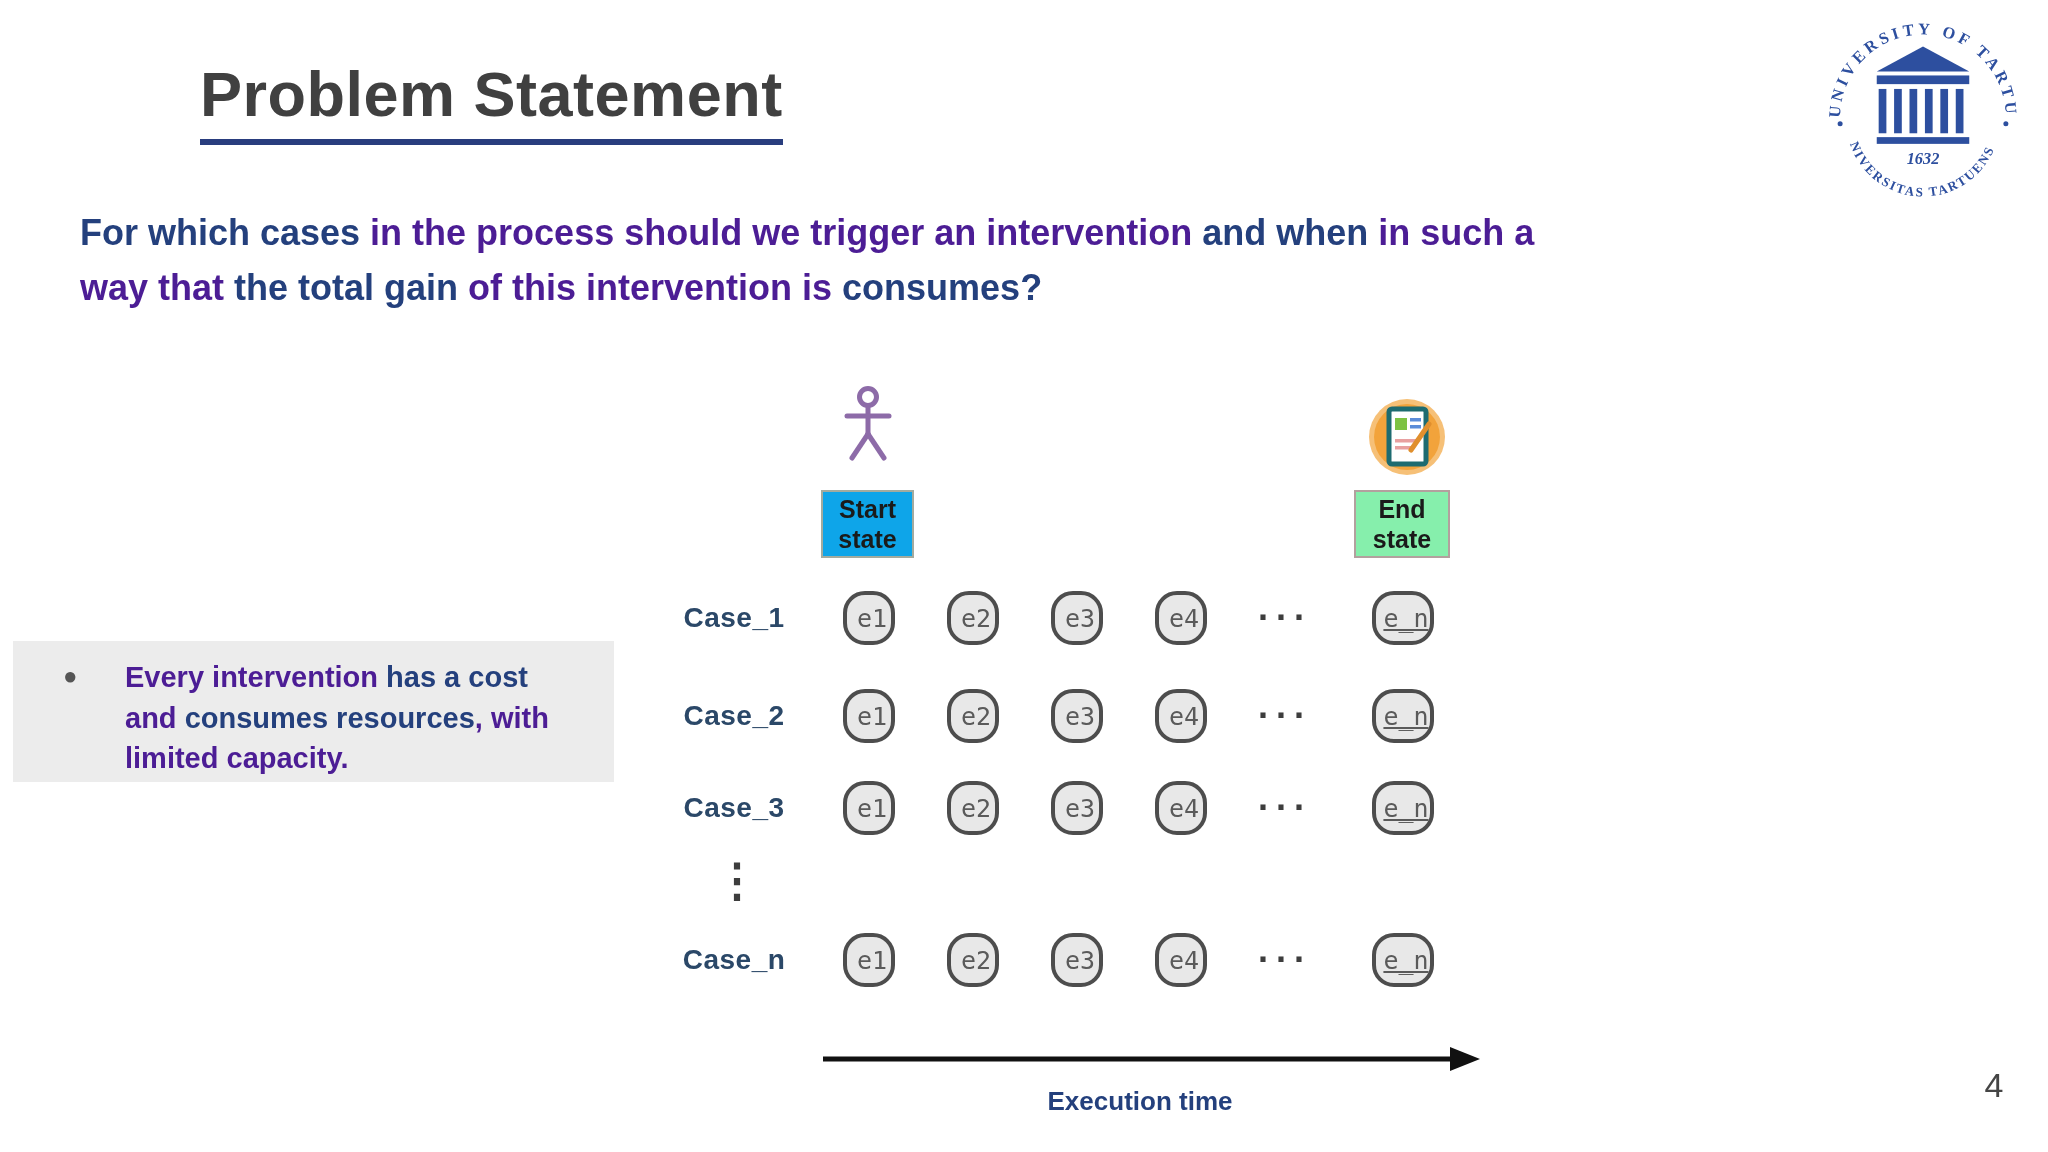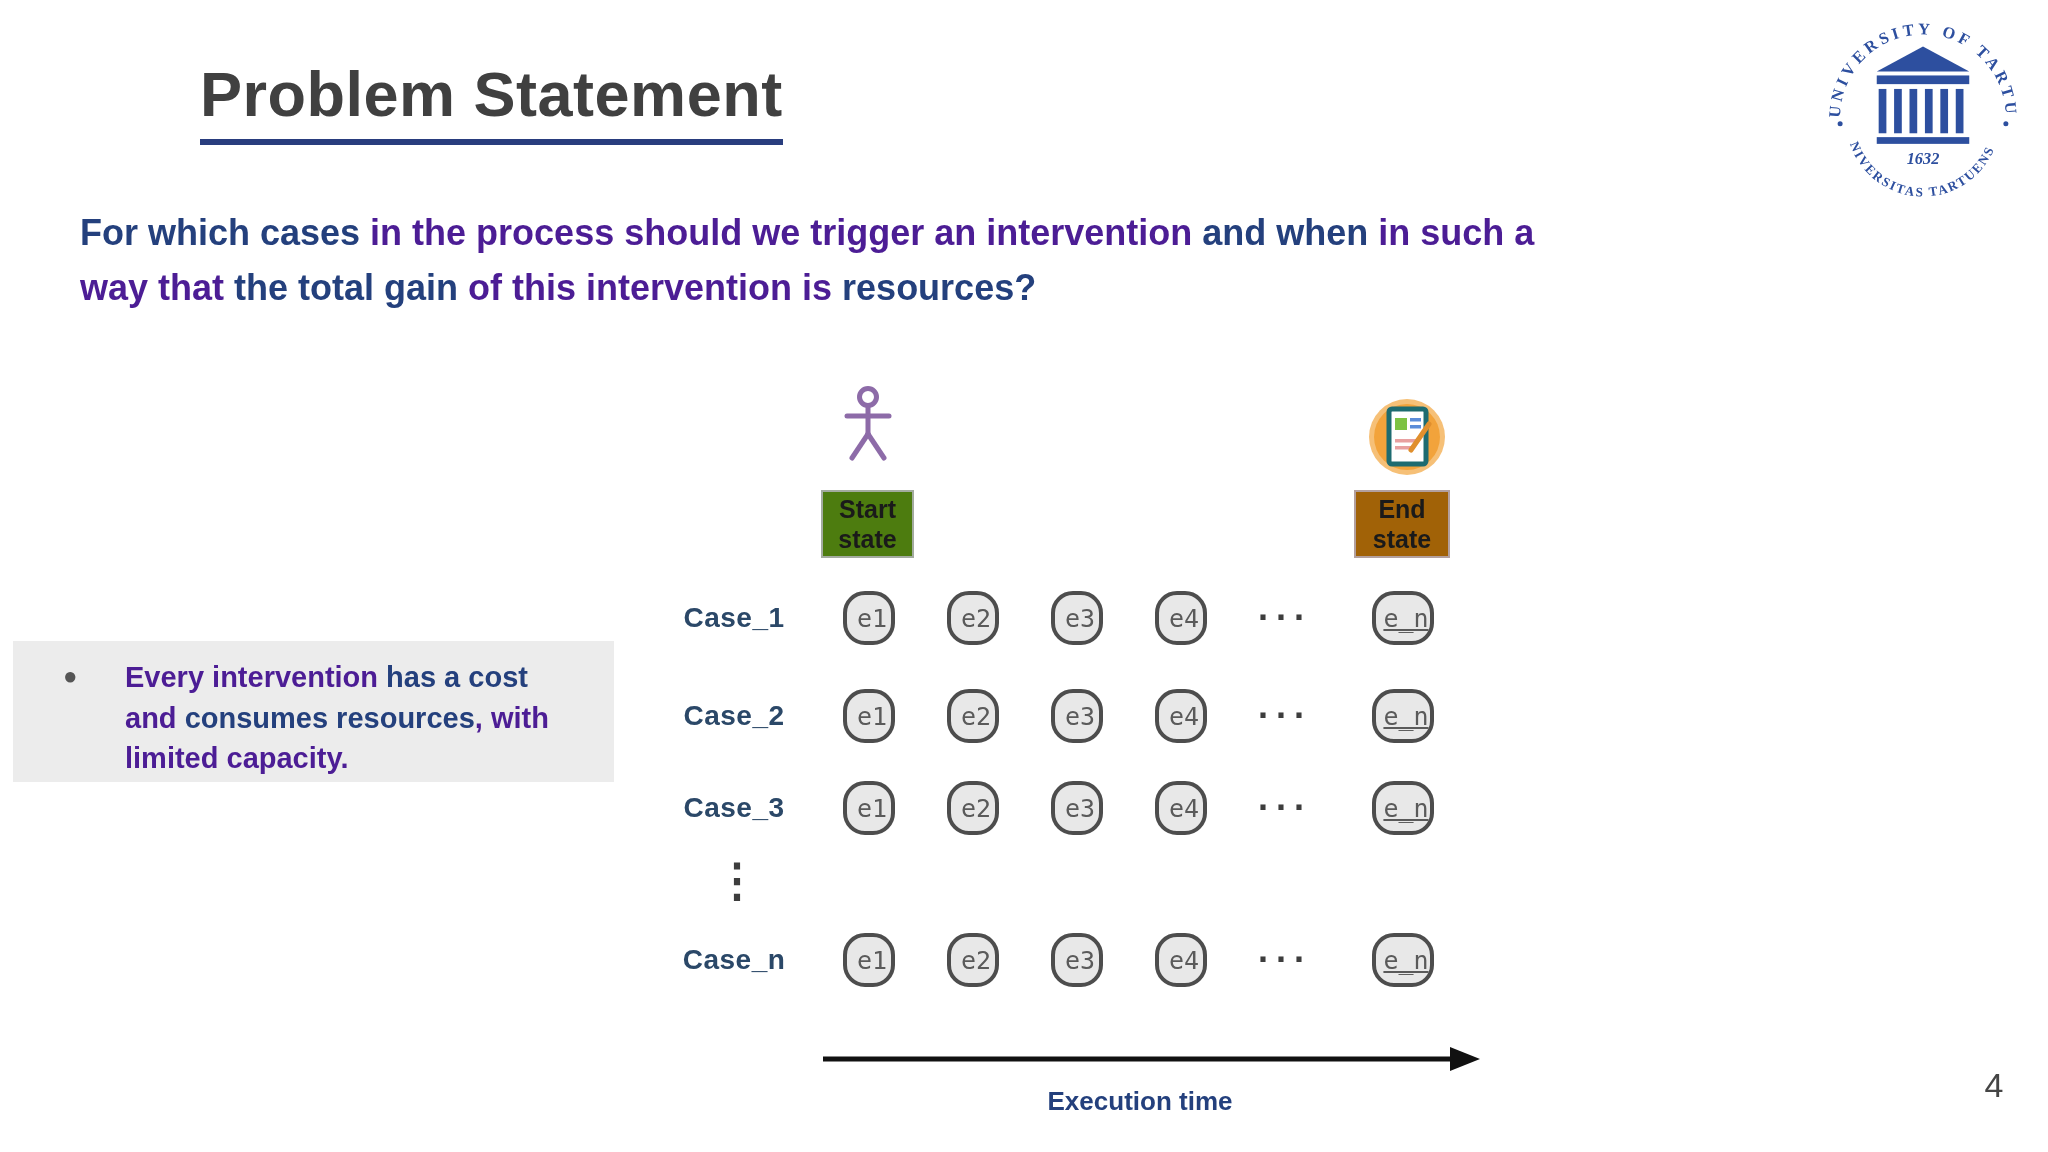--- a/index.html
+++ b/index.html
@@ -30,22 +30,22 @@
   .bullet-marker{font-size:24px;color:#555;width:62px;flex:0 0 62px;padding-top:5px;}
   .bullet-text{font-size:29px;font-weight:600;line-height:1.4;color:#595959;width:445px;}
   
   .actor{position:absolute;left:838px;top:386px;width:60px;height:80px;}
   .end-icon{position:absolute;left:1366px;top:396px;width:82px;height:82px;}
   .state-box{
     position:absolute;top:490px;height:68px;box-sizing:border-box;
     display:flex;align-items:center;justify-content:center;text-align:center;
     font-weight:700;font-size:25px;line-height:1.22;color:#1a1a1a;white-space:pre-line;
   }
-  .start-box{left:821px;width:93px;background:#4d7c0f;border:2px solid #a3ab9f;}
-  .end-box{left:1354px;width:96px;background:#a16207;border:2px solid #b3a09e;}
+  .start-box{left:821px;width:93px;background:#0ea5e9;border:2px solid #a3ab9f;}
+  .end-box{left:1354px;width:96px;background:#86efac;border:2px solid #b3a09e;}
   .case-rows{position:absolute;left:0;top:0;width:100%;height:100%;}
   .case-row{position:absolute;left:0;width:100%;height:54px;}
   .case-label{
     position:absolute;left:679px;width:110px;height:54px;line-height:54px;
     font-size:28px;font-weight:700;color:#2b4868;letter-spacing:0.5px;text-align:center;
   }
   .ebox{
     position:absolute;top:0;width:52px;height:54px;box-sizing:border-box;
     background:#e8e8e8;border:4px solid #4d4d4d;border-radius:22px;
     display:flex;align-items:center;justify-content:center;
@@ -99,21 +99,21 @@
       <rect x="80" y="84" width="8" height="46"></rect>
       <rect x="96" y="84" width="8" height="46"></rect>
       <rect x="112" y="84" width="8" height="46"></rect>
       <rect x="128" y="84" width="8" height="46"></rect>
       <rect x="144" y="84" width="8" height="46"></rect>
       <rect x="62" y="134" width="96" height="7"></rect>
       <text x="110" y="162" font-size="17" font-weight="bold" font-style="italic" text-anchor="middle" font-family="Liberation Serif,serif">1632</text>
     </g>
   </svg>
 
-  <div class="intro"><span class="seg-accent">For which cases</span><span class="seg-plain"> in the process should we trigger an intervention </span><span class="seg-accent">and when</span><span class="seg-plain"> in such a way that </span><span class="seg-accent">the total gain</span><span class="seg-plain"> of this intervention is </span><span class="seg-accent">resources?</span></div>
+  <div class="intro"><span class="seg-accent">For which cases</span><span class="seg-plain"> in the process should we trigger an intervention </span><span class="seg-accent">and when</span><span class="seg-plain"> in such a way that </span><span class="seg-accent">the total gain</span><span class="seg-plain"> of this intervention is </span><span class="seg-accent">consumes?</span></div>
 
   <div class="bullet-box">
     <span class="bullet-marker">●</span>
     <div class="bullet-text"><span class="seg-plain">Every intervention </span><span class="seg-accent">has a cost</span><span class="seg-plain"> and </span><span class="seg-accent">consumes resources</span><span class="seg-plain">, with limited capacity.</span></div>
   </div>
 
   <svg class="actor" viewBox="0 0 60 80">
     <g stroke="#8d6ba8" stroke-width="5" fill="none" stroke-linecap="round">
       <circle cx="30" cy="11" r="8.5"></circle>
       <line x1="30" y1="20" x2="30" y2="48"></line>

